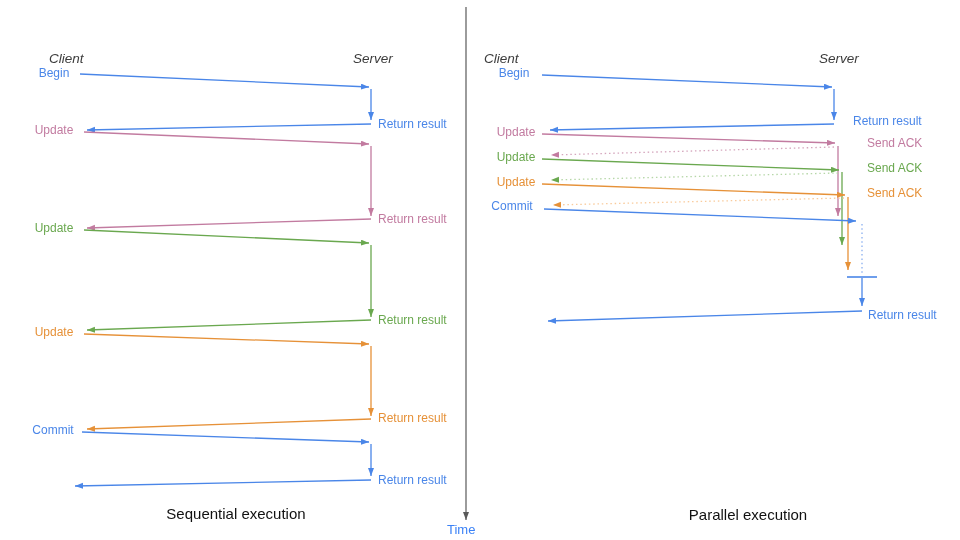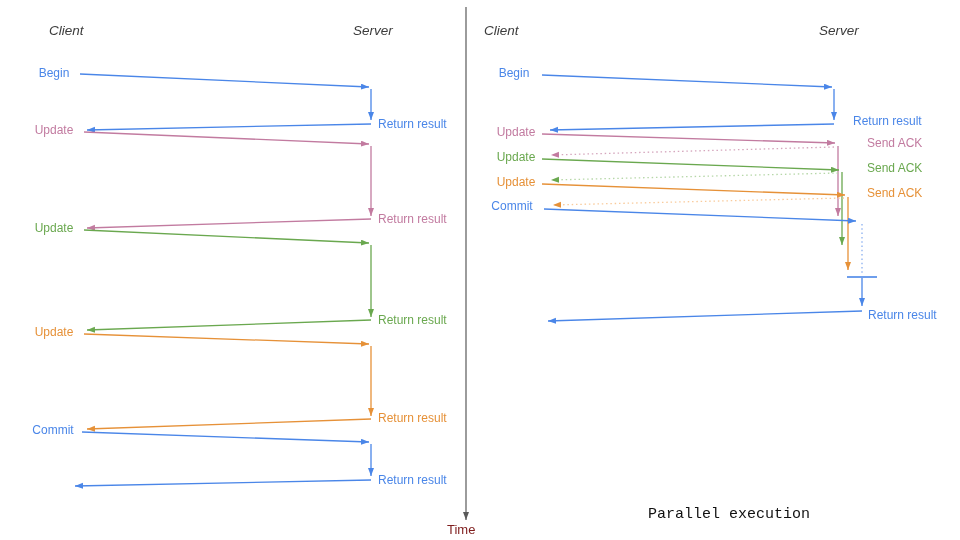--- a/index.html
+++ b/index.html
@@ -1,23 +1,23 @@
 <!DOCTYPE html>
 <html><head>
 <meta charset="utf-8">
 <style>
   html,body{margin:0;padding:0;background:#fff;}
   #stage{position:relative;width:960px;height:540px;background:#fff;overflow:hidden;
          font-family:"Liberation Sans",sans-serif;}
   #wires{position:absolute;left:0;top:0;width:960px;height:540px;}
   .lbl{position:absolute;font-size:12px;line-height:14px;white-space:nowrap;text-align:right;}
   .lbl.r{text-align:center;}
-  .hdr{position:absolute;font-size:13.5px;font-style:italic;color:#3c3c3c;white-space:nowrap;}
+  .hdr{position:absolute;font-size:13.5px;font-style:italic;color:#3c3c3c;white-space:nowrap;margin-top:28px;}
   .cap{position:absolute;font-size:15px;color:#111;width:220px;text-align:center;white-space:nowrap;}
-  .time{position:absolute;font-size:13px;color:#7f1d1d;white-space:nowrap;}
+  .time{position:absolute;font-size:13px;color:#3b82f6;white-space:nowrap;}
 </style>
 </head>
 <body>
 
 <div id="stage">
 
   <svg id="wires" viewBox="0 0 960 540">
     <defs>
       <marker id="ar-blue" markerUnits="userSpaceOnUse" markerWidth="9" markerHeight="7" refX="8" refY="3" orient="auto">
         <path d="M0,0 L8,3 L0,6 Z" fill="#4a86e8"></path>
@@ -96,36 +96,37 @@
 
   <div class="lbl r" style="left: 30px; width: 48px; top: 221px; color: rgb(106, 168, 79);">Update</div>
   <div class="lbl" style="left: 378px; top: 313px; color: rgb(106, 168, 79);">Return result</div>
 
   <div class="lbl r" style="left: 30px; width: 48px; top: 325px; color: rgb(230, 145, 56);">Update</div>
   <div class="lbl" style="left: 378px; top: 411px; color: rgb(230, 145, 56);">Return result</div>
 
   <div class="lbl r" style="left: 28px; width: 50px; top: 423px; color: rgb(74, 134, 232);">Commit</div>
   <div class="lbl" style="left: 378px; top: 473px; color: rgb(74, 134, 232);">Return result</div>
 
+  <div class="cap" style="left:126px;top:505px;">Sequential execution</div>
 
   <div class="hdr" style="left:484px;top:23px;">Client</div>
   <div class="hdr" style="left:819px;top:23px;">Server</div>
 
   <div class="lbl r" style="left: 490px; width: 48px; top: 66px; color: rgb(74, 134, 232);">Begin</div>
   <div class="lbl" style="left: 853px; top: 114px; color: rgb(74, 134, 232);">Return result</div>
 
   <div class="lbl r" style="left: 492px; width: 48px; top: 125px; color: rgb(194, 123, 160);">Update</div>
   <div class="lbl" style="left: 867px; top: 136px; color: rgb(194, 123, 160);">Send ACK</div>
 
   <div class="lbl r" style="left: 492px; width: 48px; top: 150px; color: rgb(106, 168, 79);">Update</div>
   <div class="lbl" style="left: 867px; top: 161px; color: rgb(106, 168, 79);">Send ACK</div>
 
   <div class="lbl r" style="left: 492px; width: 48px; top: 175px; color: rgb(230, 145, 56);">Update</div>
   <div class="lbl" style="left: 867px; top: 186px; color: rgb(230, 145, 56);">Send ACK</div>
 
   <div class="lbl r" style="left: 488px; width: 48px; top: 199px; color: rgb(74, 134, 232);">Commit</div>
   <div class="lbl" style="left: 868px; top: 308px; color: rgb(74, 134, 232);">Return result</div>
 
-  <div class="cap" style="left:619px;top:506px;font-family:Liberation Mono, monospace;">Parallel execution</div>
+  <div class="cap" style="left:638px;top:506px;">Parallel execution</div>
 
   <div class="time" style="left:447px;top:522px;">Time</div>
 
 </div>
 
 </body></html>

